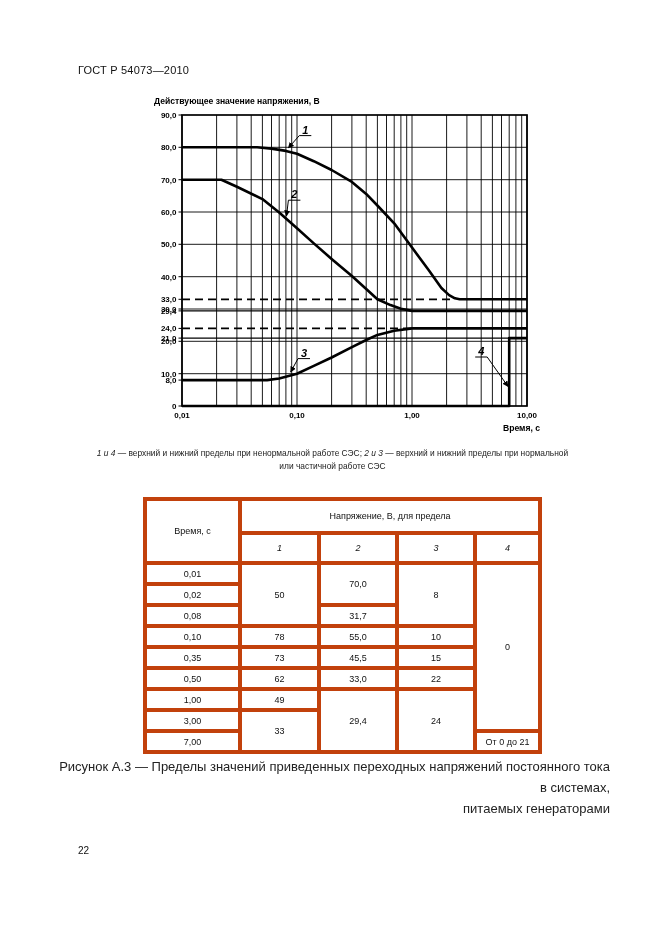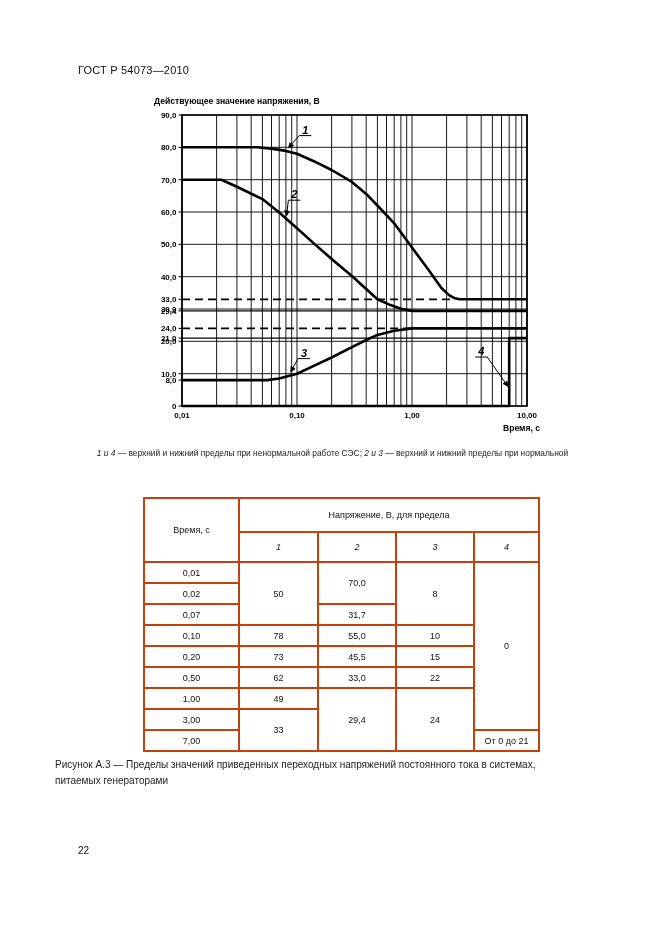--- a/index.html
+++ b/index.html
@@ -3,25 +3,25 @@
 <meta charset="utf-8">
 <style>
   *{margin:0;padding:0;box-sizing:border-box}
   html,body{background:#fff}
   body{width:661px;height:936px;position:relative;font-family:"Liberation Sans",sans-serif;color:#111;overflow:hidden}
   .doc-header{position:absolute;left:78px;top:64px;font-size:11px;font-weight:normal;letter-spacing:.2px}
   .chart-wrap{position:absolute;left:138px;top:90px;width:436px;height:352px}
   .note{position:absolute;left:55px;top:447px;width:555px;text-align:center;font-size:8.4px;line-height:1.55;color:#222}
   .note i{font-style:italic}
   .tbl{position:absolute;left:143px;top:497px;border-collapse:collapse;table-layout:fixed;border:2px solid #000}
-  .tbl th,.tbl td{border:2px solid #c2410c;text-align:center;vertical-align:middle;font-size:9px;font-weight:normal;padding:0 6px;color:#111}
+  .tbl th,.tbl td{border:4px solid #c2410c;text-align:center;vertical-align:middle;font-size:9px;font-weight:normal;padding:0 6px;color:#111}
   .tbl thead tr.h1 th{height:34px}
   .tbl thead tr.h2 th{height:30px;font-style:italic}
   .tbl tbody tr{height:21px}
-  .figcap{position:absolute;left:55px;top:757px;width:555px;text-align:left;font-size:10px;line-height:1.6;color:#222}
+  .figcap{position:absolute;left:55px;top:757px;width:555px;text-align:right;font-size:13px;line-height:1.6;color:#222}
   .page-num{position:absolute;left:78px;top:845px;font-size:10px}
   svg text{font-family:"Liberation Sans",sans-serif}
 </style>
 </head>
 <body>
 
 <div class="doc-header">ГОСТ Р 54073—2010</div>
 
 <div class="chart-wrap">
   <svg id="chart-svg" width="436" height="352" viewBox="0 0 436 352">
@@ -137,20 +137,21 @@
         <text x="274.0" y="328" text-anchor="middle">1,00</text>
         <text x="389.0" y="328" text-anchor="middle">10,00</text>
       </g>
       <text x="16" y="14" font-size="8.6" font-weight="bold" fill="#000">Действующее значение напряжения, В</text>
       <text x="402" y="341" text-anchor="end" font-size="8.6" font-weight="bold" fill="#000">Время, с</text>
     </svg>
 </div>
 
 <div class="note">
   <div><i>1 и 4</i><span> — верхний и нижний пределы при ненормальной работе СЭС; </span><i>2 и 3</i><span> — верхний и нижний пределы при нормальной</span></div>
+  <div>или частичной работе СЭС</div>
 </div>
 
 <table class="tbl">
   <colgroup>
     <col style="width:95px">
       <col style="width:79px">
       <col style="width:78px">
       <col style="width:78px">
       <col style="width:65px">
   </colgroup>
@@ -171,31 +172,31 @@
         <td>0,01</td>
         <td rowspan="3">50</td>
         <td rowspan="2">70,0</td>
         <td rowspan="3">8</td>
         <td rowspan="8">0</td>
       </tr>
       <tr>
         <td>0,02</td>
       </tr>
       <tr>
-        <td>0,07</td>
+        <td>0,08</td>
         <td>31,7</td>
       </tr>
       <tr>
         <td>0,10</td>
         <td>78</td>
         <td>55,0</td>
         <td>10</td>
       </tr>
       <tr>
-        <td>0,20</td>
+        <td>0,35</td>
         <td>73</td>
         <td>45,5</td>
         <td>15</td>
       </tr>
       <tr>
         <td>0,50</td>
         <td>62</td>
         <td>33,0</td>
         <td>22</td>
       </tr>

